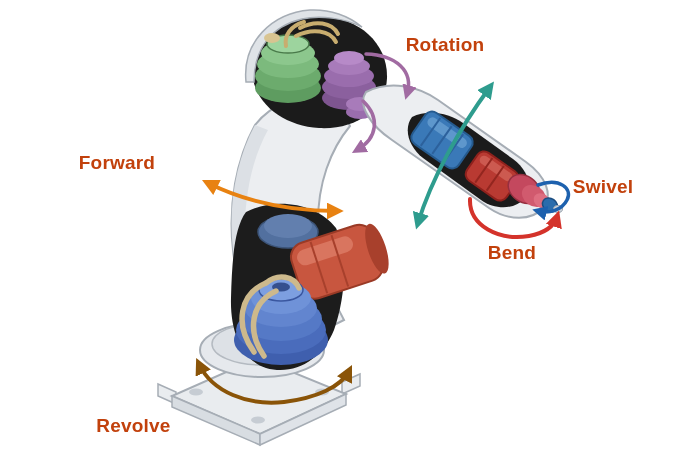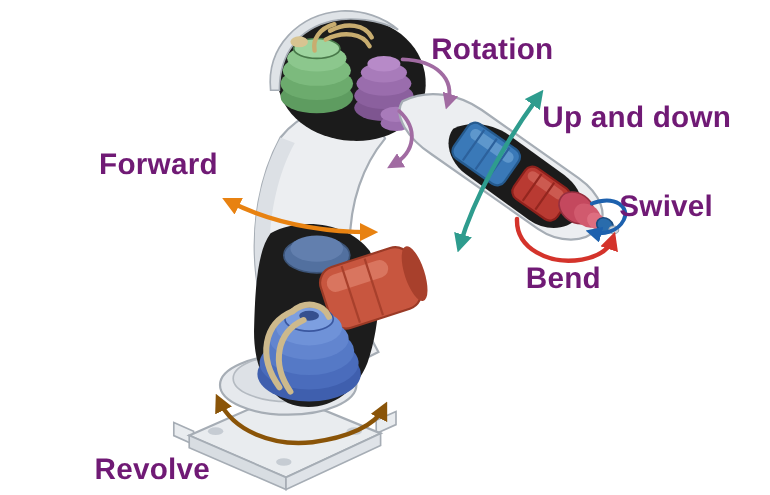--- a/index.html
+++ b/index.html
@@ -8,32 +8,32 @@
     width: 700px;
     height: 450px;
     background: #ffffff;
     overflow: hidden;
     font-family: "Liberation Sans", sans-serif;
   }
   #scene { position: absolute; left: 0; top: 0; }
   .label {
     position: absolute;
     font-weight: 700;
-    font-size: 27px;
+    font-size: 19px;
     line-height: 24px;
-    color: #701a75;
+    color: #c2410c;
     text-align: center;
     white-space: nowrap;
     letter-spacing: 0.2px;
   }
   .label-rotation { left: 392px; top: 33px;  width: 106px; }
   .label-updown   { left: 493px; top: 94px;  width: 148px; }
   .label-swivel   { left: 563px; top: 175px; width: 80px;  }
   .label-bend     { left: 478px; top: 241px; width: 68px;  }
-  .label-forward  { left: 36px;  top: 132px; width: 162px; text-align: right; line-height: 34px; }
+  .label-forward  { left: 36px;  top: 146px; width: 162px; line-height: 34px; }
   .label-revolve  { left: 86px;  top: 414px; width: 95px;  }
 </style>
 </head>
 <body>
 
 <div id="stage">
 
   <svg id="scene" viewBox="0 0 700 450" width="700" height="450">
     <defs>
       <marker id="mk-rotation" viewBox="0 0 10 10" refX="6" refY="5" markerWidth="4.2" markerHeight="4.2" orient="auto-start-reverse">
@@ -182,21 +182,20 @@
     <g color="#e88211" fill="none" stroke="currentColor" stroke-width="4" stroke-linecap="round">
       <path d="M 208 183 C 250 204 297 211 337 211" marker-start="url(#mk-forward)" marker-end="url(#mk-forward)"></path>
     </g>
 
     <g color="#8a5408" fill="none" stroke="currentColor" stroke-width="4" stroke-linecap="round">
       <path d="M 199 364 C 212 392 248 406 284 402 C 316 398 341 387 349 371" marker-start="url(#mk-revolve)" marker-end="url(#mk-revolve)"></path>
     </g>
   </svg>
 
   <div class="label label-rotation">Rotation</div>
-  <div class="label label-updown">Up and down</div>
   <div class="label label-bend">Bend</div>
   <div class="label label-swivel">Swivel</div>
   <div class="label label-forward">
     <div>Forward</div>
   </div>
   <div class="label label-revolve">Revolve</div>
 
 </div>
 
 </body></html>

